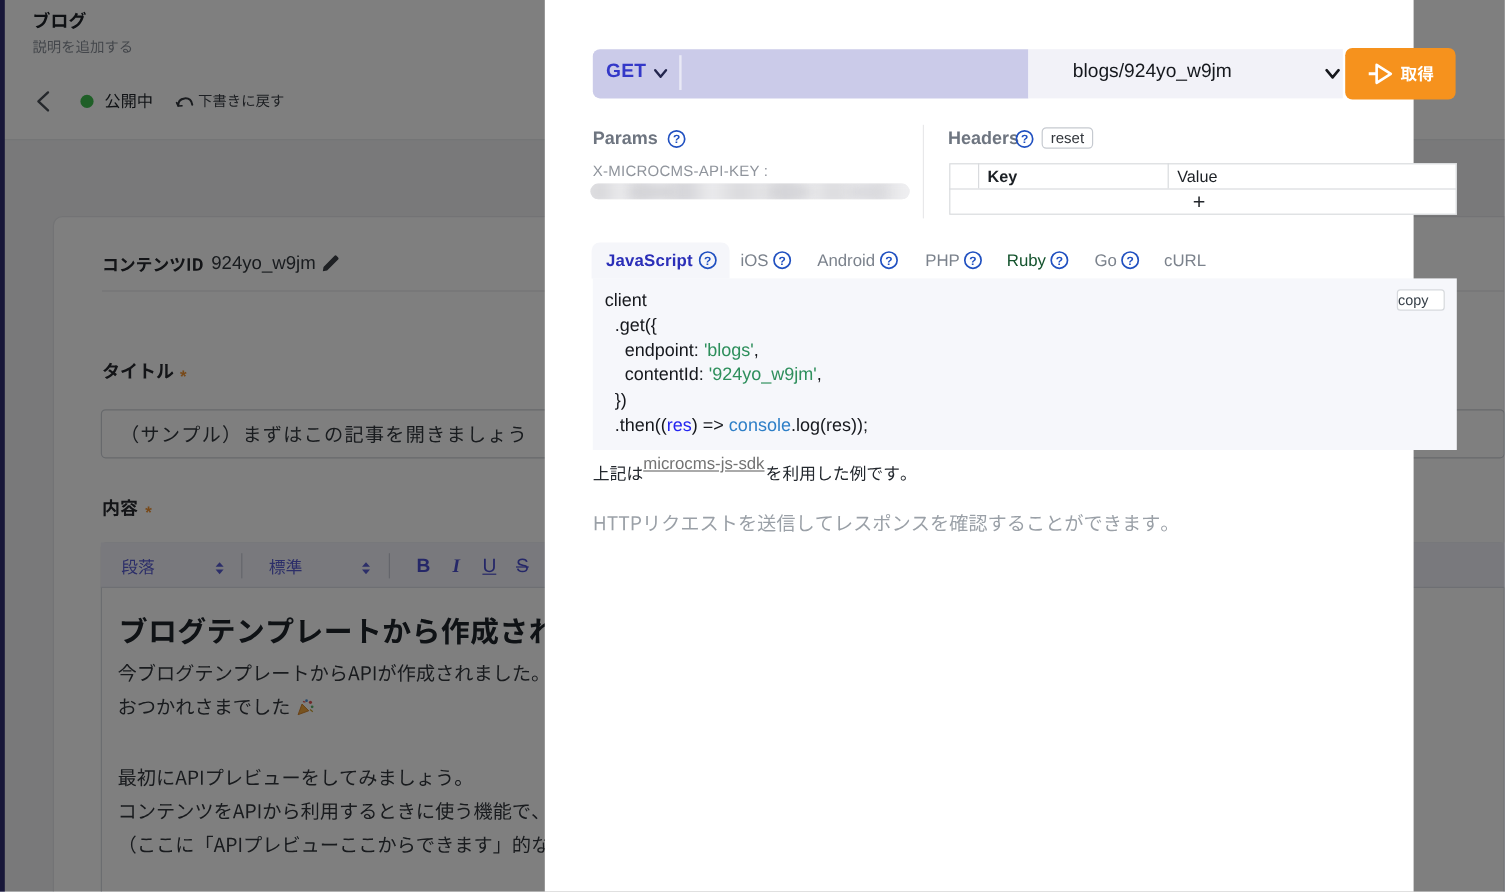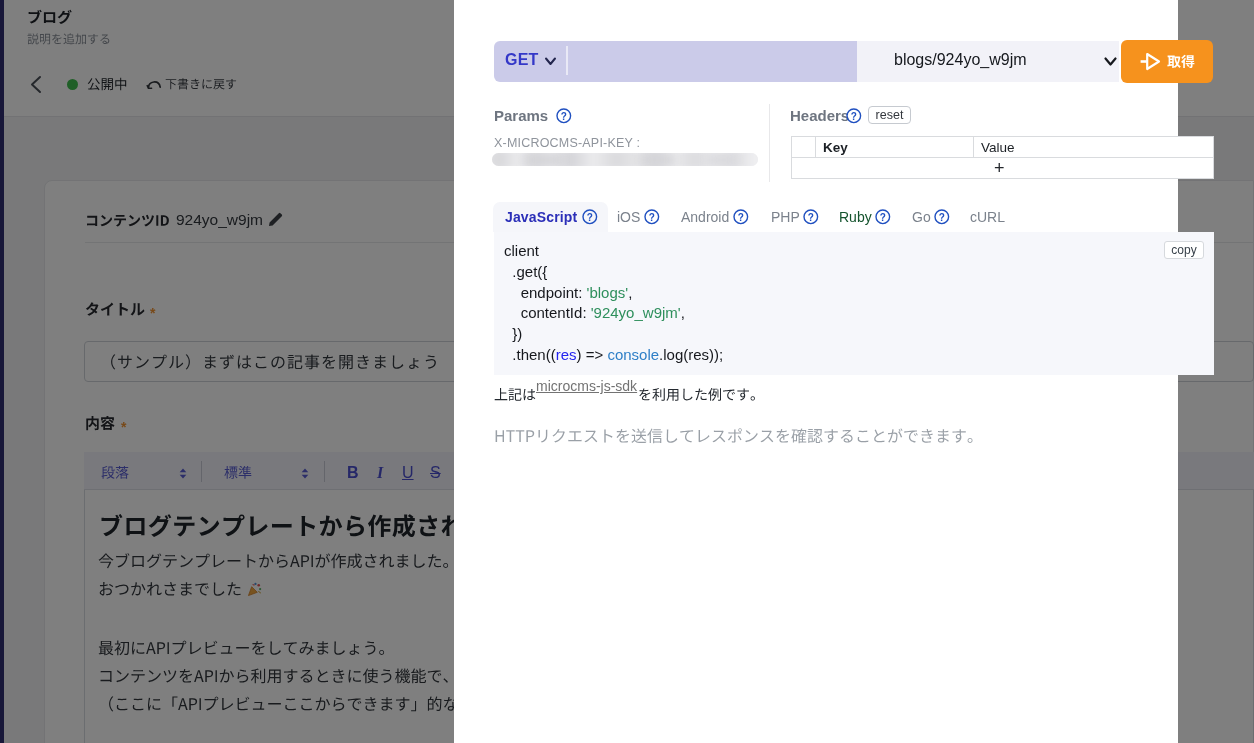--- a/index.html
+++ b/index.html
@@ -216,21 +216,21 @@
         <text x="7.8" y="11.5" text-anchor="middle" font-family="Liberation Sans" font-size="10" font-weight="bold" fill="#2050c0">?</text>
       </svg>
 <div class="abs" style="left:516px;top:209px;font-size:14px;color:#7b828c">cURL</div>
 <div class="abs" style="left:40px;top:232px;width:720px;height:143px;background:#f6f7fb"></div>
 <div style="position:absolute;white-space:pre;font-size:15px;line-height:20.8px;color:#16181d;left:50px;top:241px">client
   .get({
     endpoint: <span style="color:#2e8f5c">'blogs'</span>,
     contentId: <span style="color:#2e8f5c">'924yo_w9jm'</span>,
   })
   .then((<span style="color:#2424f0">res</span>) =&gt; <span style="color:#2e7fc7">console</span>.log(res));</div>
-<div class="abs" style="left:710px;top:241px;width:40px;height:18px;border:1px solid #d6d9dd;border-radius:3px;background:#fff;font-size:12px;color:#374049;text-align:center;line-height:16px">copy</div>
+<div class="abs" style="left:710px;top:241px;width:40px;height:18px;border:1px solid #d6d9dd;border-radius:3px;background:#fff;font-size:12px;color:#374049;line-height:16px">copy</div>
 <div class="abs" style="left:40px;top:384.3px;line-height:0">
         <svg width="44" height="20" viewBox="0 0 44 20" style="overflow:visible">
           <path transform="translate(0,15.7)" fill="#24292f" d="M6.6 -7.2H12.3V-6.2H6.6ZM0.7 -0.6H13.3V0.5H0.7ZM6 -11.6H7.1V-0H6Z M21.4 -6.4H26.2V-5.4H21.4ZM20.9 -6.4H22V-0.7Q22 -0.3 22.1 -0.2Q22.3 -0 22.9 -0Q23 -0 23.4 -0Q23.7 -0 24.2 -0Q24.6 -0 25 -0Q25.4 -0 25.5 -0Q25.9 -0 26.1 -0.2Q26.3 -0.4 26.4 -0.9Q26.5 -1.4 26.5 -2.3Q26.6 -2.3 26.8 -2.2Q27 -2.1 27.2 -2Q27.3 -2 27.5 -1.9Q27.4 -0.8 27.2 -0.2Q27.1 0.5 26.7 0.7Q26.3 1 25.6 1Q25.5 1 25.2 1Q24.9 1 24.6 1Q24.2 1 23.8 1Q23.5 1 23.2 1Q22.9 1 22.8 1Q22.1 1 21.7 0.8Q21.2 0.7 21.1 0.3Q20.9 -0 20.9 -0.7ZM20.8 -11H26.7V-4.6H25.7V-10H20.8ZM15.2 -7.5H19.6V-6.7H15.2ZM15.3 -11.3H19.6V-10.4H15.3ZM15.2 -5.7H19.6V-4.8H15.2ZM14.5 -9.4H20.1V-8.6H14.5ZM15.7 -3.8H19.5V0.3H15.7V-0.5H18.6V-2.9H15.7ZM15.2 -3.8H16.1V1H15.2Z M33.6 -8.3Q34.2 -8.2 34.8 -8.2Q35.3 -8.2 36 -8.2Q37.2 -8.2 38.5 -8.3Q39.7 -8.4 40.8 -8.6V-7.5Q39.7 -7.3 38.4 -7.2Q37.2 -7.1 35.9 -7.1Q35.3 -7.1 34.8 -7.2Q34.2 -7.2 33.6 -7.2ZM38.5 -10.8Q38.5 -10.6 38.4 -10.4Q38.4 -10.2 38.4 -9.9Q38.4 -9.7 38.4 -9.3Q38.4 -8.9 38.4 -8.5Q38.4 -8 38.4 -7.6Q38.4 -6.8 38.4 -6Q38.4 -5.2 38.5 -4.5Q38.5 -3.7 38.5 -3Q38.6 -2.4 38.6 -1.8Q38.6 -1.4 38.4 -1Q38.3 -0.6 38.1 -0.3Q37.8 0.1 37.3 0.3Q36.8 0.4 36.1 0.4Q34.7 0.4 34 -0.1Q33.2 -0.6 33.2 -1.6Q33.2 -2.2 33.6 -2.6Q33.9 -3.1 34.6 -3.4Q35.2 -3.7 36.1 -3.7Q37 -3.7 37.8 -3.5Q38.5 -3.3 39.1 -3Q39.8 -2.6 40.3 -2.2Q40.9 -1.8 41.3 -1.4L40.7 -0.5Q40 -1.2 39.2 -1.7Q38.5 -2.2 37.7 -2.5Q36.9 -2.8 36 -2.8Q35.2 -2.8 34.7 -2.5Q34.2 -2.2 34.2 -1.7Q34.2 -1.1 34.7 -0.9Q35.2 -0.6 36 -0.6Q36.5 -0.6 36.9 -0.8Q37.2 -1 37.3 -1.3Q37.5 -1.6 37.5 -2.1Q37.5 -2.5 37.4 -3.1Q37.4 -3.8 37.4 -4.5Q37.3 -5.3 37.3 -6.1Q37.3 -6.9 37.3 -7.6Q37.3 -8.3 37.3 -8.9Q37.3 -9.6 37.3 -9.9Q37.3 -10.1 37.3 -10.3Q37.3 -10.6 37.2 -10.8ZM31.6 -10.7Q31.5 -10.6 31.5 -10.4Q31.4 -10.2 31.4 -10.1Q31.4 -9.9 31.3 -9.7Q31.2 -9.4 31.2 -8.8Q31.1 -8.3 31 -7.7Q30.9 -7 30.8 -6.4Q30.7 -5.8 30.7 -5.2Q30.6 -4.6 30.6 -4.1Q30.6 -3.6 30.7 -3.1Q30.7 -2.7 30.8 -2.2Q30.9 -2.5 31 -2.8Q31.2 -3.2 31.3 -3.6Q31.5 -3.9 31.6 -4.2L32.1 -3.8Q32 -3.3 31.8 -2.7Q31.6 -2.1 31.4 -1.6Q31.2 -1 31.1 -0.7Q31.1 -0.5 31.1 -0.4Q31.1 -0.2 31.1 -0Q31.1 0.1 31.1 0.2Q31.1 0.3 31.1 0.4L30.1 0.5Q29.9 -0.2 29.8 -1.4Q29.6 -2.5 29.6 -3.9Q29.6 -4.7 29.7 -5.5Q29.8 -6.4 29.9 -7.2Q30 -8 30.1 -8.7Q30.2 -9.4 30.2 -9.8Q30.3 -10 30.3 -10.3Q30.3 -10.6 30.3 -10.8Z"></path>
         </svg>
       </div>
 <div class="abs" style="left:82px;top:378px;font-size:14px;color:#737373;text-decoration:underline">microcms-js-sdk</div>
 <div class="abs" style="left:184px;top:384.3px;line-height:0">
         <svg width="128" height="20" viewBox="0 0 128 20" style="overflow:visible">
           <path transform="translate(0,15.7)" fill="#24292f" d="M6.4 -11.1Q6.4 -10.7 6.2 -10.1Q6.1 -9.5 5.8 -8.8Q5.5 -8.2 5.2 -7.5Q4.8 -6.8 4.4 -6.3Q4.6 -6.5 5 -6.6Q5.3 -6.7 5.7 -6.7Q6 -6.8 6.3 -6.8Q7.1 -6.8 7.7 -6.4Q8.3 -5.9 8.3 -5Q8.3 -4.8 8.3 -4.3Q8.3 -3.9 8.3 -3.5Q8.3 -3 8.3 -2.6Q8.3 -2.2 8.3 -1.8H7.2Q7.2 -2.1 7.3 -2.5Q7.3 -2.9 7.3 -3.3Q7.3 -3.7 7.3 -4.1Q7.3 -4.5 7.3 -4.7Q7.3 -5.3 6.9 -5.6Q6.5 -5.9 6 -5.9Q5.3 -5.9 4.7 -5.6Q4 -5.3 3.6 -4.9Q3.3 -4.6 2.9 -4.2Q2.6 -3.9 2.3 -3.4L1.3 -4.1Q2.3 -5.1 3 -6Q3.7 -6.8 4.1 -7.6Q4.5 -8.3 4.8 -8.9Q5 -9.5 5.1 -10.1Q5.3 -10.7 5.3 -11.2ZM1.6 -9.6Q2.2 -9.5 2.9 -9.4Q3.5 -9.4 4 -9.4Q5 -9.4 6 -9.5Q7.1 -9.5 8.2 -9.6Q9.3 -9.7 10.3 -9.9L10.3 -8.8Q9.6 -8.7 8.7 -8.6Q7.9 -8.6 7.1 -8.5Q6.2 -8.5 5.4 -8.4Q4.6 -8.4 4 -8.4Q3.7 -8.4 3.3 -8.4Q2.9 -8.4 2.5 -8.5Q2 -8.5 1.6 -8.5ZM12.3 -6.2Q12.2 -6.1 12 -6.1Q11.7 -6 11.5 -5.9Q11.3 -5.8 11.1 -5.7Q10.4 -5.4 9.4 -5Q8.4 -4.6 7.4 -4.1Q6.7 -3.7 6.2 -3.4Q5.7 -3 5.4 -2.6Q5.1 -2.2 5.1 -1.7Q5.1 -1.3 5.2 -1Q5.4 -0.8 5.8 -0.6Q6.1 -0.5 6.6 -0.4Q7 -0.4 7.6 -0.4Q8.4 -0.4 9.4 -0.5Q10.5 -0.6 11.4 -0.7L11.4 0.4Q10.9 0.4 10.2 0.5Q9.5 0.6 8.8 0.6Q8.2 0.6 7.5 0.6Q6.6 0.6 5.7 0.4Q4.9 0.3 4.4 -0.2Q3.9 -0.7 3.9 -1.5Q3.9 -2.1 4.2 -2.7Q4.5 -3.2 5 -3.6Q5.5 -4.1 6.1 -4.4Q6.7 -4.8 7.3 -5.1Q8 -5.5 8.6 -5.7Q9.2 -6 9.7 -6.2Q10.3 -6.5 10.7 -6.7Q11.1 -6.8 11.3 -6.9Q11.6 -7.1 11.9 -7.2Z M14.7 -7.5H21.4V-6.6H14.7ZM22.3 -10.1H23.3V-2.4H22.3ZM17.6 -10.6H18.7V1.1H17.6ZM25.7 -11.5H26.8V-0.3Q26.8 0.3 26.6 0.5Q26.5 0.8 26.1 0.9Q25.8 1.1 25.2 1.1Q24.6 1.1 23.6 1.1Q23.6 1 23.5 0.8Q23.5 0.6 23.4 0.4Q23.3 0.2 23.2 0.1Q24 0.1 24.6 0.1Q25.2 0.1 25.4 0.1Q25.6 0.1 25.7 -0Q25.7 -0.1 25.7 -0.3ZM20.4 -11.7 21.2 -10.9Q20.4 -10.6 19.3 -10.3Q18.3 -10 17.1 -9.8Q16 -9.6 14.9 -9.5Q14.9 -9.7 14.8 -9.9Q14.7 -10.2 14.6 -10.3Q15.4 -10.4 16.2 -10.6Q17 -10.7 17.8 -10.9Q18.6 -11.1 19.2 -11.3Q19.9 -11.5 20.4 -11.7ZM17.6 -7.1 18.3 -6.8Q18.1 -6 17.7 -5.1Q17.3 -4.3 16.9 -3.5Q16.4 -2.7 15.9 -2Q15.4 -1.3 15 -0.8Q14.9 -1 14.8 -1.2Q14.7 -1.3 14.6 -1.5Q14.5 -1.7 14.4 -1.8Q14.8 -2.3 15.3 -2.9Q15.8 -3.5 16.2 -4.2Q16.7 -4.9 17 -5.6Q17.4 -6.4 17.6 -7.1ZM18.5 -5.6Q18.7 -5.5 19.1 -5.2Q19.5 -4.9 19.9 -4.5Q20.4 -4.1 20.8 -3.8Q21.1 -3.5 21.3 -3.3L20.7 -2.4Q20.5 -2.7 20.1 -3Q19.8 -3.4 19.4 -3.8Q18.9 -4.2 18.6 -4.5Q18.2 -4.9 18 -5.1Z M30.7 -10.8H39.8V-9.8H30.7ZM30.7 -7.5H39.8V-6.5H30.7ZM30.7 -4.2H39.8V-3.2H30.7ZM30.1 -10.8H31.2V-5.7Q31.2 -4.9 31.1 -4Q31 -3.1 30.9 -2.1Q30.7 -1.2 30.3 -0.4Q29.9 0.5 29.3 1.2Q29.2 1.1 29 0.9Q28.9 0.8 28.7 0.7Q28.6 0.6 28.4 0.5Q29 -0.2 29.4 -0.9Q29.7 -1.7 29.9 -2.5Q30 -3.3 30.1 -4.1Q30.1 -5 30.1 -5.7ZM39.4 -10.8H40.4V-0.3Q40.4 0.2 40.3 0.5Q40.1 0.7 39.8 0.9Q39.4 1 38.8 1Q38.2 1.1 37.2 1Q37.1 0.8 37 0.5Q36.9 0.2 36.8 0Q37.3 0 37.8 0Q38.2 0.1 38.5 0Q38.9 0 39 0Q39.2 0 39.3 -0Q39.4 -0.1 39.4 -0.3ZM34.5 -10.4H35.6V1H34.5Z M46.8 -10.9Q46.7 -10.6 46.7 -10.2Q46.6 -9.8 46.6 -9.5Q46.6 -8.9 46.6 -8Q46.5 -7.2 46.5 -6.2Q46.5 -5.2 46.5 -4.3Q46.5 -3.3 46.5 -2.5Q46.5 -1.7 46.8 -1.3Q47.1 -0.8 47.6 -0.6Q48.1 -0.4 48.8 -0.4Q49.7 -0.4 50.5 -0.7Q51.2 -0.9 51.9 -1.3Q52.5 -1.7 52.9 -2.3Q53.4 -2.8 53.8 -3.3L54.6 -2.4Q54.2 -1.9 53.7 -1.3Q53.2 -0.8 52.4 -0.3Q51.7 0.1 50.8 0.4Q49.9 0.7 48.7 0.7Q47.7 0.7 47 0.4Q46.2 0.1 45.8 -0.6Q45.3 -1.3 45.3 -2.4Q45.3 -3 45.3 -3.8Q45.3 -4.6 45.4 -5.4Q45.4 -6.2 45.4 -7Q45.4 -7.7 45.5 -8.4Q45.5 -9.1 45.5 -9.5Q45.5 -9.9 45.4 -10.3Q45.4 -10.6 45.3 -10.9Z M62.2 -11Q62.1 -10.8 62.1 -10.4Q62 -10.1 62 -9.9Q61.9 -9.4 61.7 -8.7Q61.6 -8.1 61.4 -7.3Q61.3 -6.6 61.1 -5.9Q60.9 -5.2 60.6 -4.3Q60.4 -3.4 60.1 -2.5Q59.8 -1.7 59.5 -0.9Q59.2 -0.1 58.9 0.5L57.7 0.1Q58 -0.5 58.3 -1.2Q58.6 -2 59 -2.8Q59.3 -3.7 59.5 -4.6Q59.8 -5.4 60 -6.2Q60.1 -6.7 60.3 -7.2Q60.4 -7.8 60.5 -8.3Q60.6 -8.8 60.7 -9.2Q60.8 -9.7 60.8 -10Q60.9 -10.3 60.9 -10.6Q60.9 -10.9 60.9 -11.1ZM59.1 -8.7Q59.9 -8.7 60.8 -8.8Q61.7 -8.8 62.6 -9Q63.6 -9.1 64.4 -9.4V-8.3Q63.6 -8.1 62.6 -7.9Q61.7 -7.8 60.7 -7.7Q59.8 -7.6 59.1 -7.6Q58.6 -7.6 58.2 -7.7Q57.8 -7.7 57.5 -7.7L57.4 -8.8Q57.9 -8.7 58.3 -8.7Q58.7 -8.7 59.1 -8.7ZM63.5 -6.8Q64.1 -6.8 64.7 -6.8Q65.4 -6.9 66.1 -6.9Q66.7 -6.9 67.3 -6.8Q67.9 -6.8 68.5 -6.8L68.5 -5.7Q67.9 -5.8 67.3 -5.8Q66.7 -5.9 66.1 -5.9Q65.5 -5.9 64.8 -5.8Q64.2 -5.8 63.5 -5.7ZM63.8 -3.3Q63.7 -3 63.7 -2.7Q63.6 -2.4 63.6 -2.1Q63.6 -1.8 63.7 -1.6Q63.8 -1.4 64.1 -1.2Q64.3 -1 64.8 -0.9Q65.2 -0.8 66 -0.8Q66.7 -0.8 67.4 -0.9Q68.1 -0.9 68.7 -1.1L68.7 0.1Q68.1 0.1 67.4 0.2Q66.7 0.3 66 0.3Q64.3 0.3 63.4 -0.2Q62.6 -0.8 62.6 -1.8Q62.6 -2.2 62.6 -2.6Q62.7 -3 62.8 -3.4Z M74.3 -11H79.4V-10.1H74.3ZM75.7 -8.1H78.3V-7.2H75.4ZM74.8 -4.9 75.3 -5.7Q75.7 -5.5 76.1 -5.2Q76.5 -4.9 76.9 -4.6Q77.2 -4.3 77.4 -4L77 -3.1Q76.8 -3.4 76.4 -3.7Q76 -4 75.6 -4.4Q75.2 -4.7 74.8 -4.9ZM79.5 -10.2H80.4V-2.1H79.5ZM82 -11.5H83V-0.2Q83 0.3 82.9 0.5Q82.7 0.8 82.4 0.9Q82.1 1.1 81.6 1.1Q81.1 1.1 80.2 1.1Q80.2 0.9 80.1 0.6Q80 0.3 79.9 0.1Q80.5 0.1 81 0.1Q81.5 0.1 81.7 0.1Q81.9 0.1 81.9 0Q82 -0 82 -0.2ZM75.7 -10.7 76.7 -10.6Q76.5 -9.7 76.3 -8.7Q76.1 -7.7 75.8 -6.8Q75.5 -5.8 75.1 -5Q74.6 -4.1 74.1 -3.4Q74 -3.5 73.9 -3.7Q73.8 -3.8 73.6 -3.9Q73.5 -4.1 73.4 -4.1Q73.9 -4.8 74.3 -5.6Q74.7 -6.3 74.9 -7.2Q75.2 -8.1 75.4 -9Q75.6 -9.9 75.7 -10.7ZM77.9 -8.1H78.1L78.3 -8.2L78.9 -8Q78.5 -4.5 77.4 -2.3Q76.3 -0 74.7 1.2Q74.6 1 74.5 0.9Q74.4 0.7 74.2 0.6Q74.1 0.4 74 0.4Q75.5 -0.7 76.6 -2.8Q77.6 -4.8 77.9 -7.9ZM73.3 -11.7 74.2 -11.4Q73.8 -10.2 73.3 -9Q72.8 -7.9 72.1 -6.8Q71.5 -5.8 70.8 -4.9Q70.8 -5.1 70.7 -5.3Q70.6 -5.5 70.5 -5.7Q70.3 -5.9 70.2 -6Q70.9 -6.7 71.4 -7.6Q72 -8.5 72.5 -9.6Q72.9 -10.6 73.3 -11.7ZM72.1 -8.3 73.1 -9.2 73.1 -9.2V1.1H72.1Z M85.1 -9.2Q85.5 -9.2 85.8 -9.3Q86.2 -9.3 86.4 -9.3Q86.7 -9.3 87.3 -9.4Q88 -9.4 88.8 -9.5Q89.6 -9.6 90.6 -9.7Q91.5 -9.8 92.5 -9.9Q93.3 -9.9 93.9 -10Q94.6 -10 95.2 -10.1Q95.8 -10.1 96.3 -10.1L96.3 -9Q95.9 -9 95.4 -9Q94.9 -9 94.4 -8.9Q93.9 -8.9 93.5 -8.8Q92.8 -8.5 92.2 -8Q91.6 -7.6 91.2 -6.9Q90.7 -6.3 90.5 -5.6Q90.3 -5 90.3 -4.3Q90.3 -3.5 90.6 -2.9Q90.9 -2.3 91.4 -1.9Q91.8 -1.5 92.5 -1.2Q93.1 -0.9 93.8 -0.8Q94.5 -0.7 95.1 -0.6L94.7 0.5Q94 0.5 93.2 0.3Q92.4 0.1 91.7 -0.2Q91 -0.6 90.4 -1.1Q89.8 -1.7 89.5 -2.4Q89.2 -3.2 89.2 -4.1Q89.2 -5.2 89.6 -6.1Q90 -7 90.6 -7.7Q91.2 -8.4 91.8 -8.8Q91.4 -8.8 90.7 -8.7Q90 -8.6 89.3 -8.5Q88.5 -8.5 87.8 -8.4Q87 -8.3 86.3 -8.2Q85.7 -8.1 85.2 -8ZM94.2 -7.3Q94.4 -7 94.6 -6.7Q94.8 -6.4 95 -6Q95.3 -5.6 95.4 -5.3L94.7 -5Q94.4 -5.5 94.1 -6Q93.9 -6.5 93.5 -7ZM95.8 -7.9Q95.9 -7.6 96.2 -7.3Q96.4 -7 96.6 -6.6Q96.8 -6.2 97 -5.9L96.3 -5.6Q96 -6.1 95.7 -6.6Q95.4 -7.1 95.1 -7.5Z M106.8 -11.1Q106.8 -11 106.8 -10.8Q106.7 -10.7 106.7 -10.5Q106.7 -10.3 106.7 -10.2Q106.7 -9.9 106.7 -9.5Q106.7 -9 106.7 -8.5Q106.7 -7.9 106.7 -7.4Q106.7 -6.8 106.7 -6.3Q106.7 -5.8 106.7 -5.5L105.7 -6Q105.7 -6.2 105.7 -6.6Q105.7 -7 105.6 -7.5Q105.6 -8.1 105.6 -8.6Q105.6 -9.1 105.6 -9.5Q105.6 -10 105.6 -10.2Q105.6 -10.5 105.5 -10.7Q105.5 -11 105.5 -11.1ZM99.3 -9.1Q99.9 -9.1 100.6 -9.2Q101.4 -9.2 102.2 -9.2Q103 -9.2 103.9 -9.3Q104.7 -9.3 105.5 -9.3Q106.3 -9.3 106.9 -9.3Q107.5 -9.3 108.2 -9.3Q108.8 -9.3 109.3 -9.3Q109.9 -9.3 110.3 -9.3Q110.8 -9.3 111 -9.3L111 -8.2Q110.4 -8.3 109.4 -8.3Q108.4 -8.3 106.9 -8.3Q106 -8.3 105 -8.3Q104 -8.3 103 -8.2Q102 -8.2 101.1 -8.2Q100.2 -8.1 99.4 -8.1ZM106.7 -5.1Q106.7 -4.1 106.4 -3.5Q106.1 -2.9 105.7 -2.6Q105.2 -2.3 104.5 -2.3Q104.1 -2.3 103.7 -2.4Q103.3 -2.6 102.9 -2.9Q102.6 -3.2 102.4 -3.6Q102.2 -4 102.2 -4.6Q102.2 -5.3 102.6 -5.9Q102.9 -6.4 103.5 -6.7Q104 -7 104.7 -7Q105.5 -7 106.1 -6.7Q106.6 -6.3 106.9 -5.7Q107.2 -5 107.2 -4.2Q107.2 -3.5 107 -2.8Q106.8 -2.1 106.3 -1.4Q105.8 -0.7 105 -0.2Q104.2 0.4 103 0.8L102 -0.2Q103 -0.4 103.8 -0.7Q104.5 -1.1 105 -1.6Q105.5 -2.1 105.8 -2.8Q106.1 -3.5 106.1 -4.3Q106.1 -5.3 105.7 -5.7Q105.3 -6.1 104.7 -6.1Q104.3 -6.1 104 -5.9Q103.7 -5.7 103.5 -5.4Q103.3 -5.1 103.3 -4.6Q103.3 -4 103.7 -3.6Q104.1 -3.2 104.7 -3.2Q105.2 -3.2 105.5 -3.5Q105.8 -3.7 105.9 -4.2Q106 -4.7 105.9 -5.5Z M114.7 -3.4Q115.3 -3.4 115.8 -3.1Q116.3 -2.8 116.6 -2.4Q116.9 -1.9 116.9 -1.3Q116.9 -0.7 116.6 -0.2Q116.3 0.3 115.8 0.6Q115.3 0.9 114.7 0.9Q114.1 0.9 113.6 0.6Q113.2 0.3 112.9 -0.2Q112.6 -0.7 112.6 -1.3Q112.6 -1.9 112.9 -2.4Q113.2 -2.8 113.7 -3.1Q114.1 -3.4 114.7 -3.4ZM114.7 0.1Q115.3 0.1 115.7 -0.3Q116.1 -0.7 116.1 -1.3Q116.1 -1.7 115.9 -2Q115.8 -2.3 115.4 -2.5Q115.1 -2.7 114.7 -2.7Q114.3 -2.7 114 -2.5Q113.7 -2.3 113.5 -2Q113.3 -1.7 113.3 -1.3Q113.3 -0.9 113.5 -0.6Q113.7 -0.2 114 -0.1Q114.3 0.1 114.7 0.1Z"></path>
         </svg>

